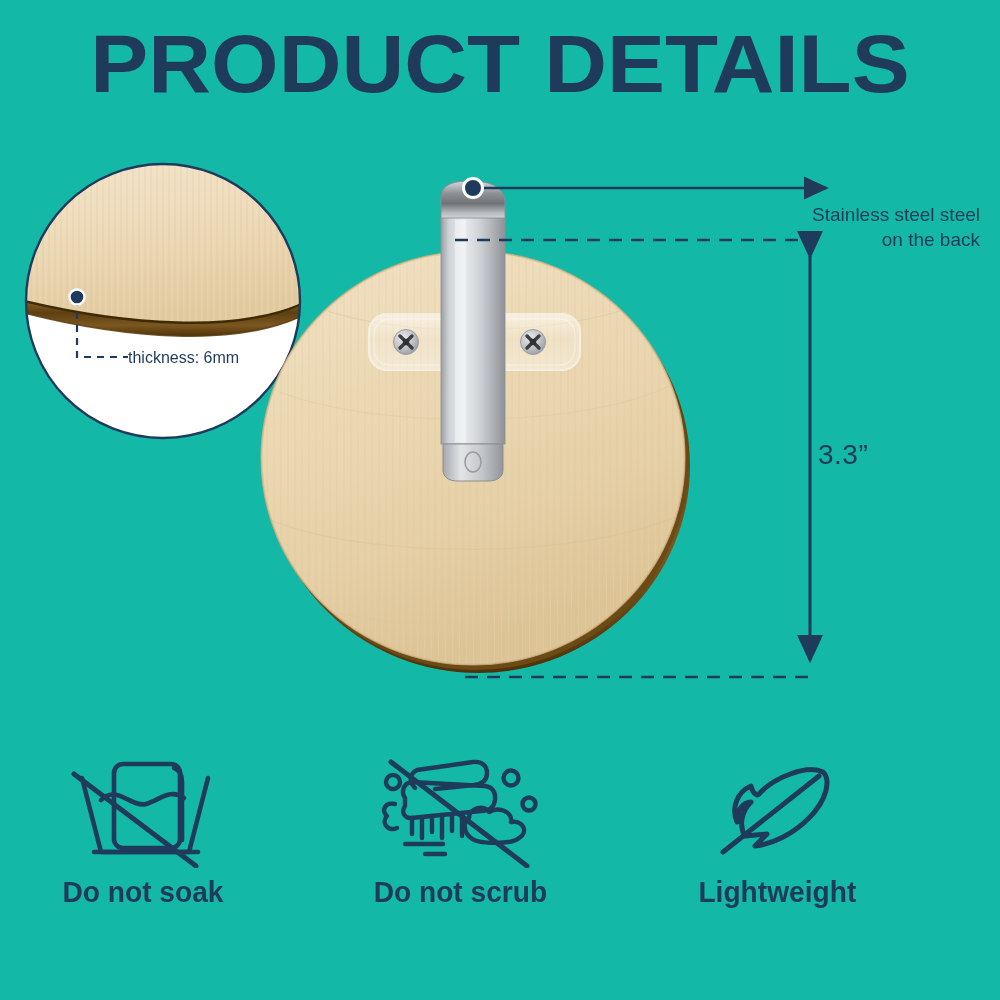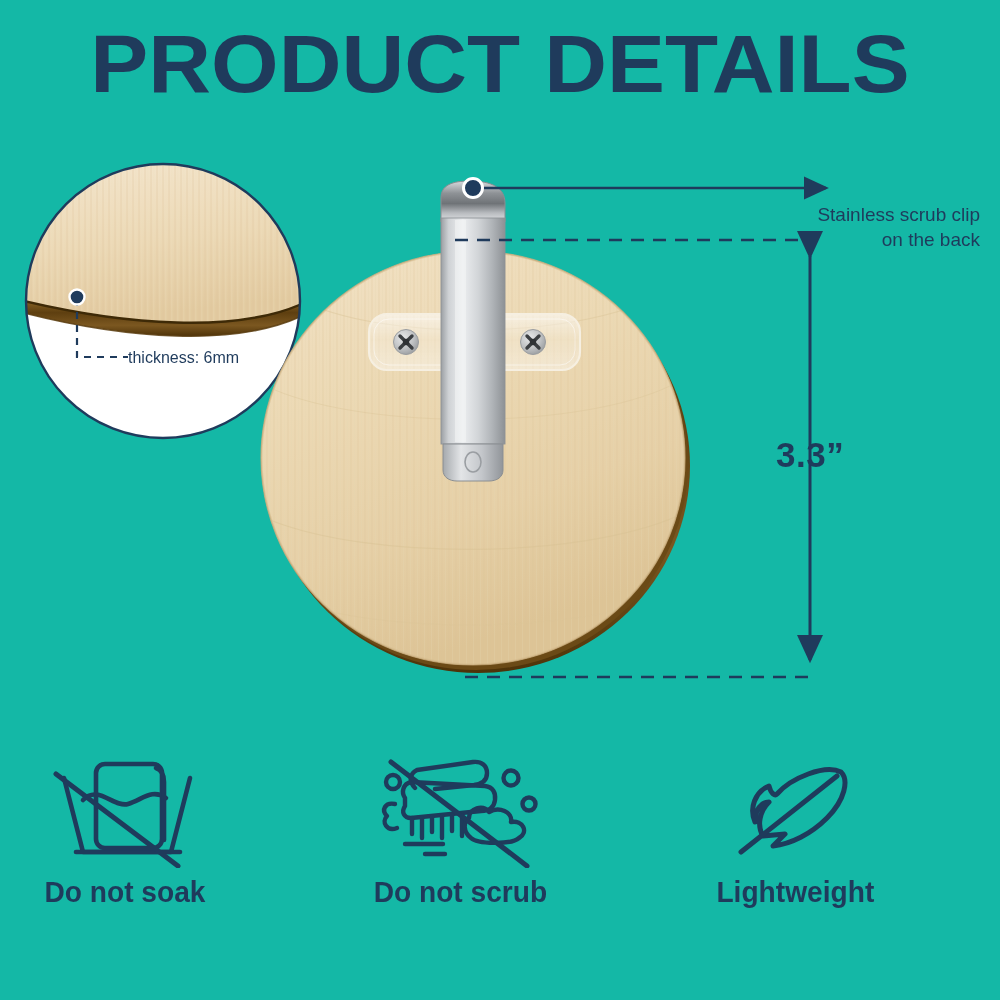--- a/index.html
+++ b/index.html
@@ -61,38 +61,38 @@
     text-align: right;
     padding-right: 22px;
   }
   #clip-label .l2 { display: block; }
   #thickness-label {
     left: 128px;
     top: 345px;
     font-size: 16px;
   }
   #dim-label {
-    left: 776px;
+    left: 818px;
     top: 442px;
-    font-weight: bold;
-    font-size: 35px;
+    font-weight: normal;
+    font-size: 28px;
     color: #1f3b5c;
     letter-spacing: 0.5px;
   }
 
   
   #feature-row {
     position: absolute;
     left: 0;
     top: 748px;
     width: 920px;
     height: 200px;
     display: flex;
     justify-content: space-between;
-    padding: 0 16px;
+    padding: 0 34px;
     box-sizing: border-box;
   }
   .feature {
     width: 218px;
     display: flex;
     flex-direction: column;
     align-items: center;
   }
   .feature-icon {
     height: 120px;
@@ -272,21 +272,21 @@
 
       <line x1="455" y1="240" x2="815" y2="240" stroke="#1f3b5c" stroke-width="2.6" stroke-dasharray="13 9"></line>
 
       <line x1="465" y1="677" x2="815" y2="677" stroke="#1f3b5c" stroke-width="2.6" stroke-dasharray="13 9"></line>
 
       <line x1="810" y1="256" x2="810" y2="660" stroke="#1f3b5c" stroke-width="3" marker-start="url(#arrowStartUp)" marker-end="url(#arrowEnd)"></line>
     </g>
   </svg>
 
   <div class="anno-text" id="clip-label">
-    <span>Stainless scrub clip</span>
+    <span>Stainless steel steel</span>
     <span class="l2">on the back</span>
   </div>
 
   <div class="anno-text" id="thickness-label">thickness: 6mm</div>
 
   <div class="anno-text" id="dim-label">3.3”</div>
 
   <div id="feature-row">
 
     <div class="feature">

